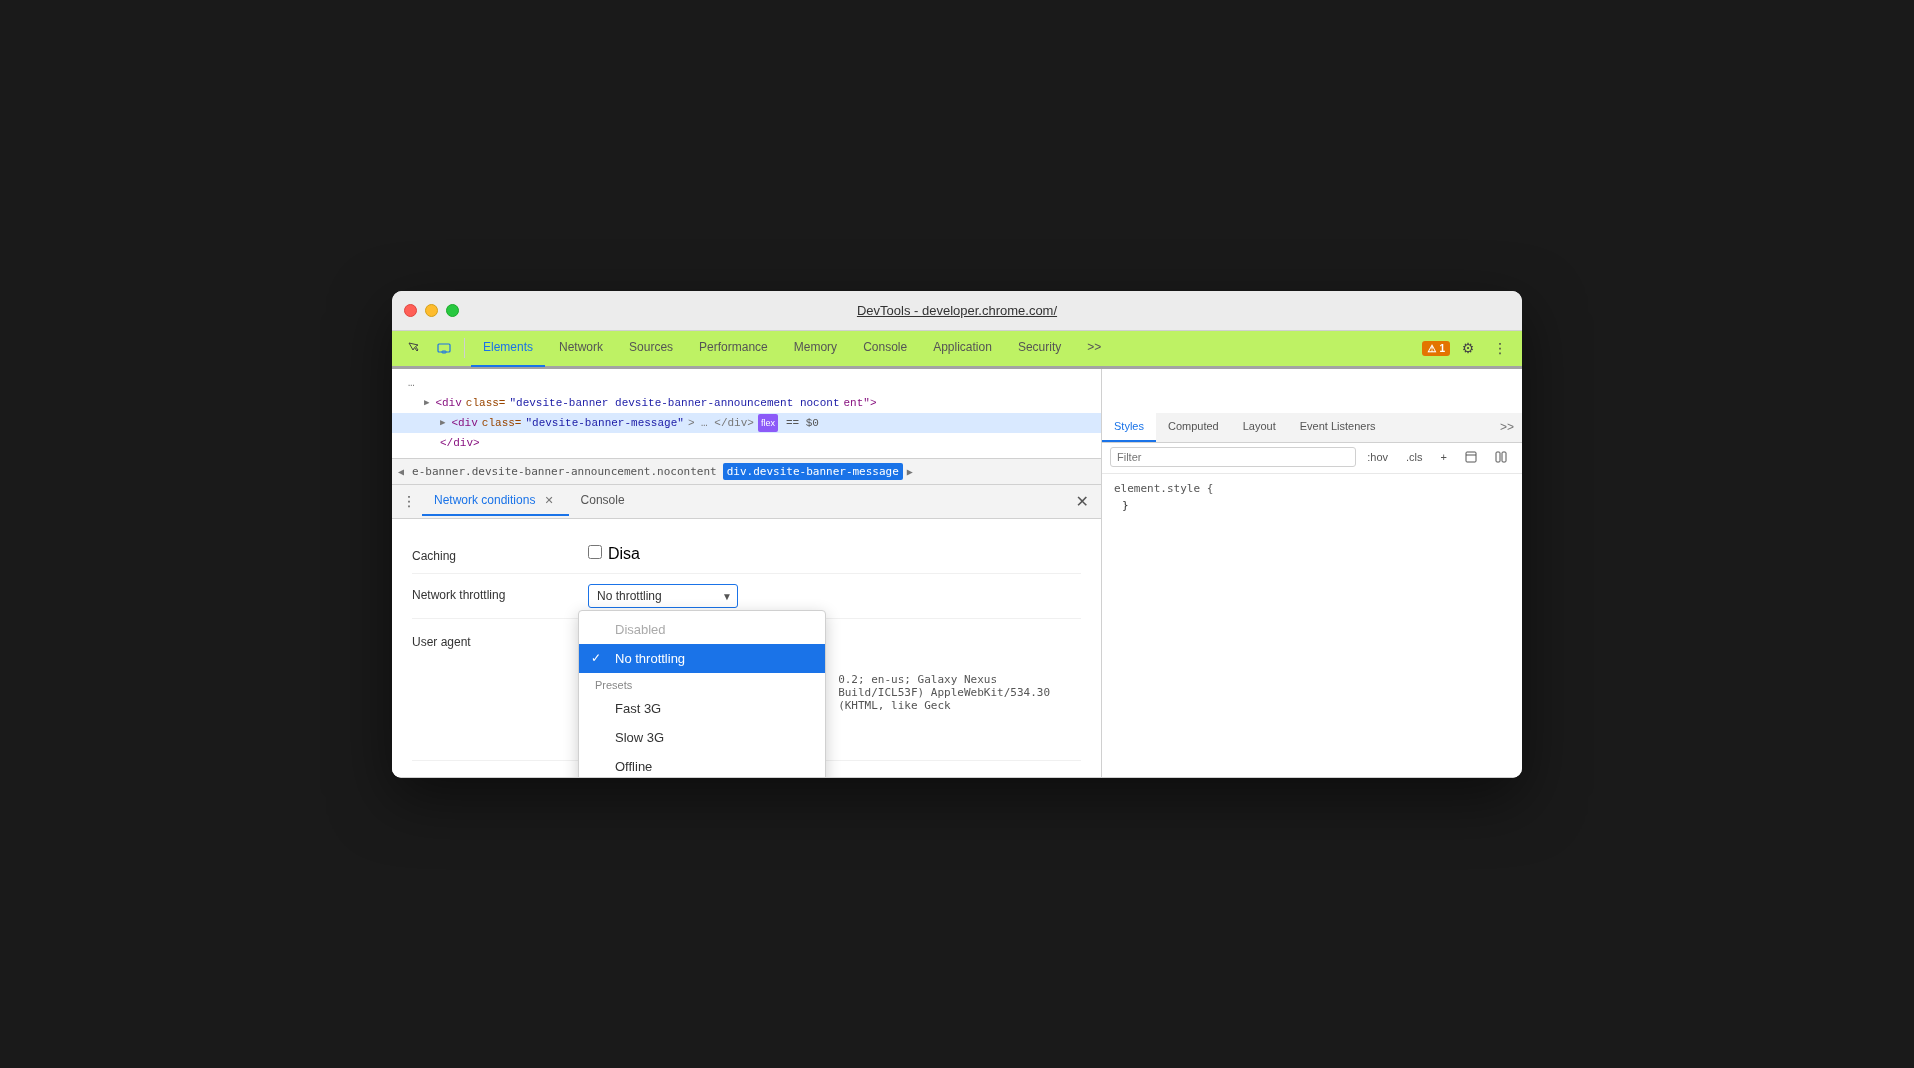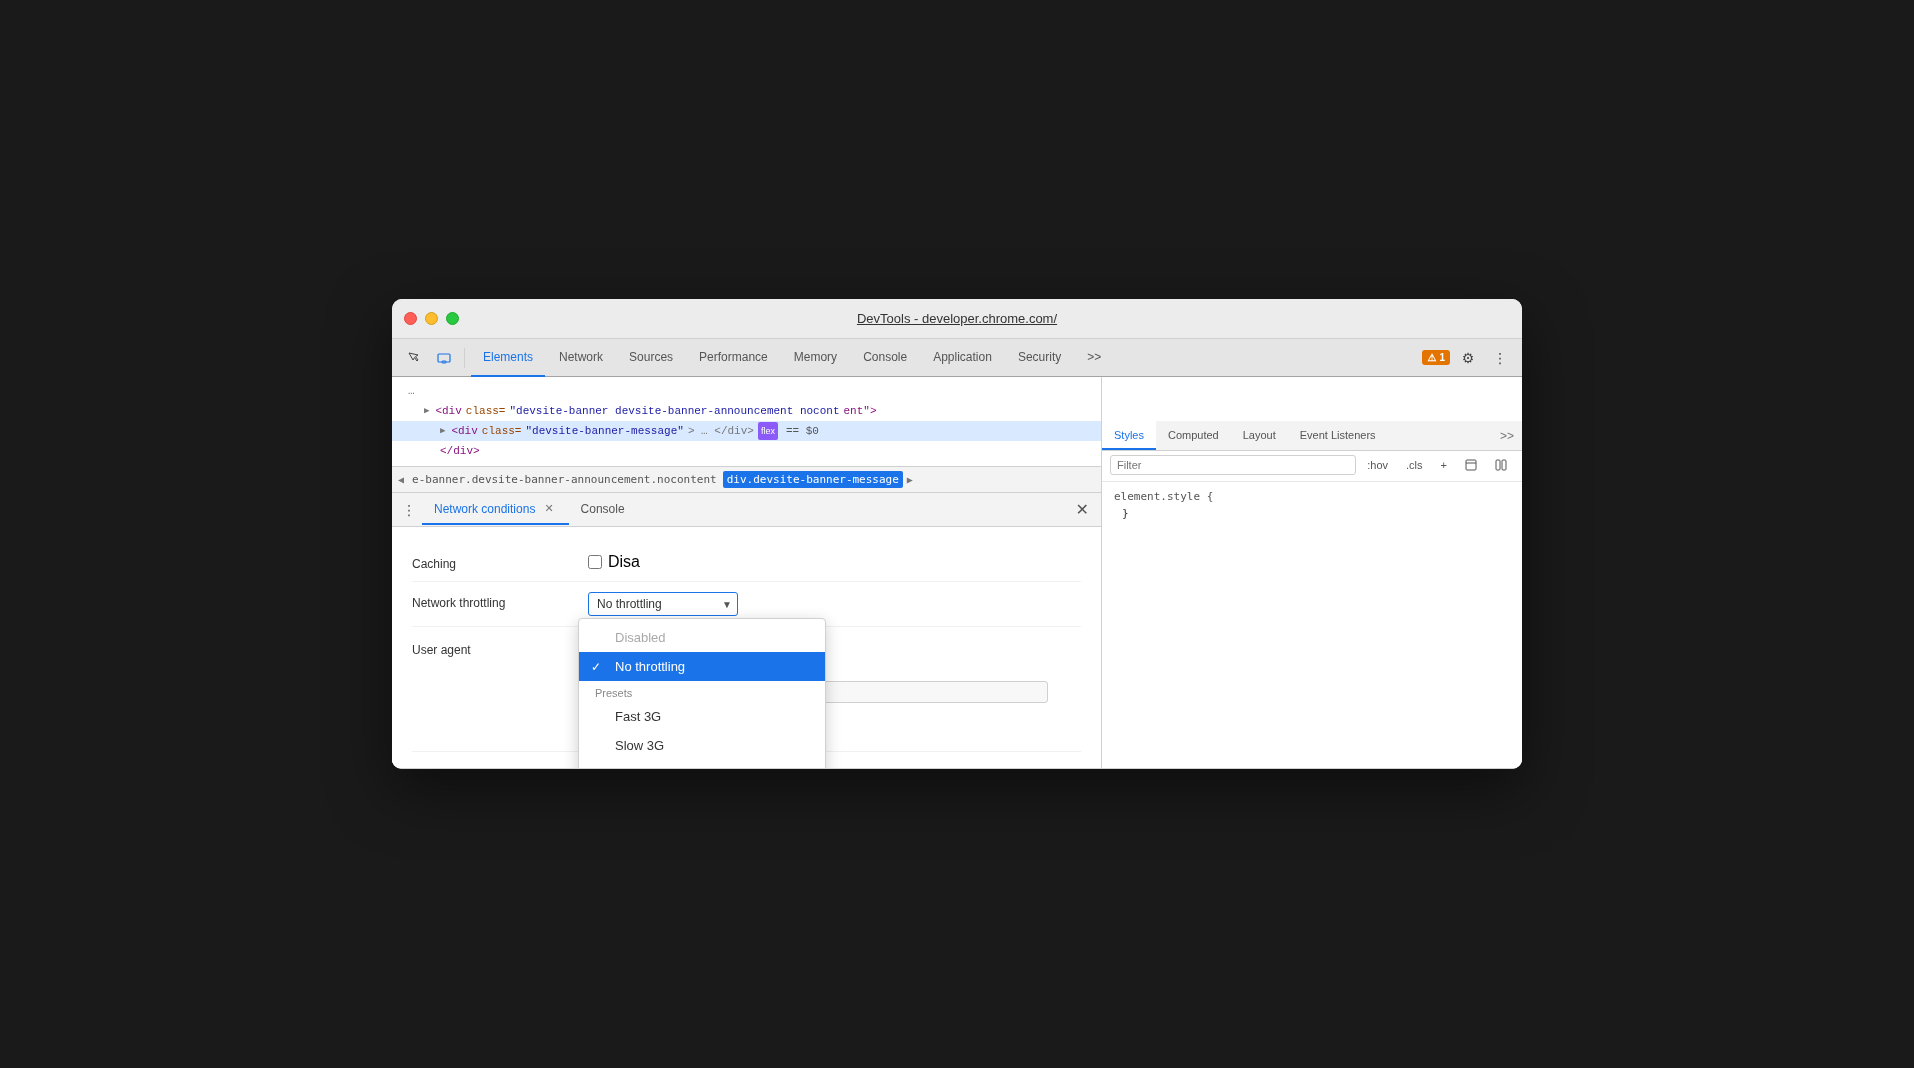--- a/index.html
+++ b/index.html
@@ -48,26 +48,26 @@
       left: 50%;
       transform: translateX(-50%);
       font-size: 13px;
       color: #333;
       font-weight: 500;
       text-decoration: underline;
     }
 
     
     .devtools-toolbar {
-      background: #e5e5e5;
+      background: #bef264;
       height: 38px;
       display: flex;
       align-items: center;
       padding: 0 8px;
-      border-bottom: 1px solid #a3a3a3;
+      border-bottom: 3px solid #a3a3a3;
       gap: 2px;
     }
     .toolbar-icon {
       width: 28px;
       height: 28px;
       display: flex;
       align-items: center;
       justify-content: center;
       border-radius: 3px;
       cursor: pointer;
@@ -261,21 +261,21 @@
       flex: 1;
       display: flex;
       align-items: center;
       flex-wrap: wrap;
       gap: 8px;
     }
 
     
     .checkbox-wrap {
       display: flex;
-      align-items: center;
+      align-items: flex-start;
       gap: 6px;
     }
     input[type="checkbox"] {
       width: 14px;
       height: 14px;
       cursor: pointer;
     }
 
     
     .dropdown-wrap {
@@ -626,20 +626,21 @@
                 <div class="dropdown-wrap" style="position:relative;">
                   <select class="ua-dropdown">
                     <option>ky Nexu</option>
                   </select>
                   <span class="dropdown-arrow">▼</span>
                 </div>
               </div>
             </div>
             <div style="display:flex; gap:16px; width:100%; align-items:center; margin-top:6px; padding-left:176px;">
               <input class="ua-string-input" value="Mozilla" style="width: 460px; margin-right: 0px;">
+              <span style="color:#555; font-size:11px; font-family:monospace;">0.2; en-us; Galaxy Nexus Build/ICL53F) AppleWebKit/534.30 (KHTML, like Geck</span>
             </div>
             <div style="padding-left:176px; margin-top:8px; display:flex; gap:8px; align-items:center;">
               <span class="collapsible-row">▶ User</span>
               <a class="learn-more">
                 <span>earn more</span>
               </a>
             </div>
           </div>
 
         </div>

